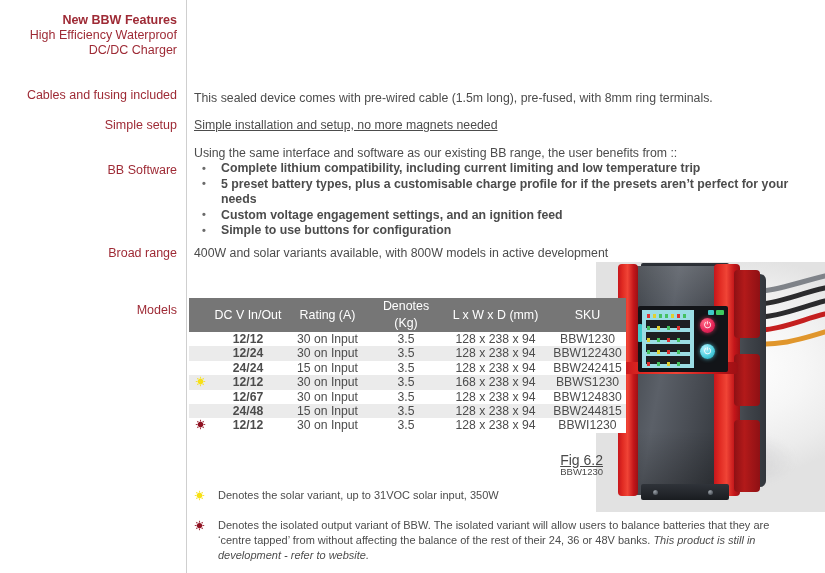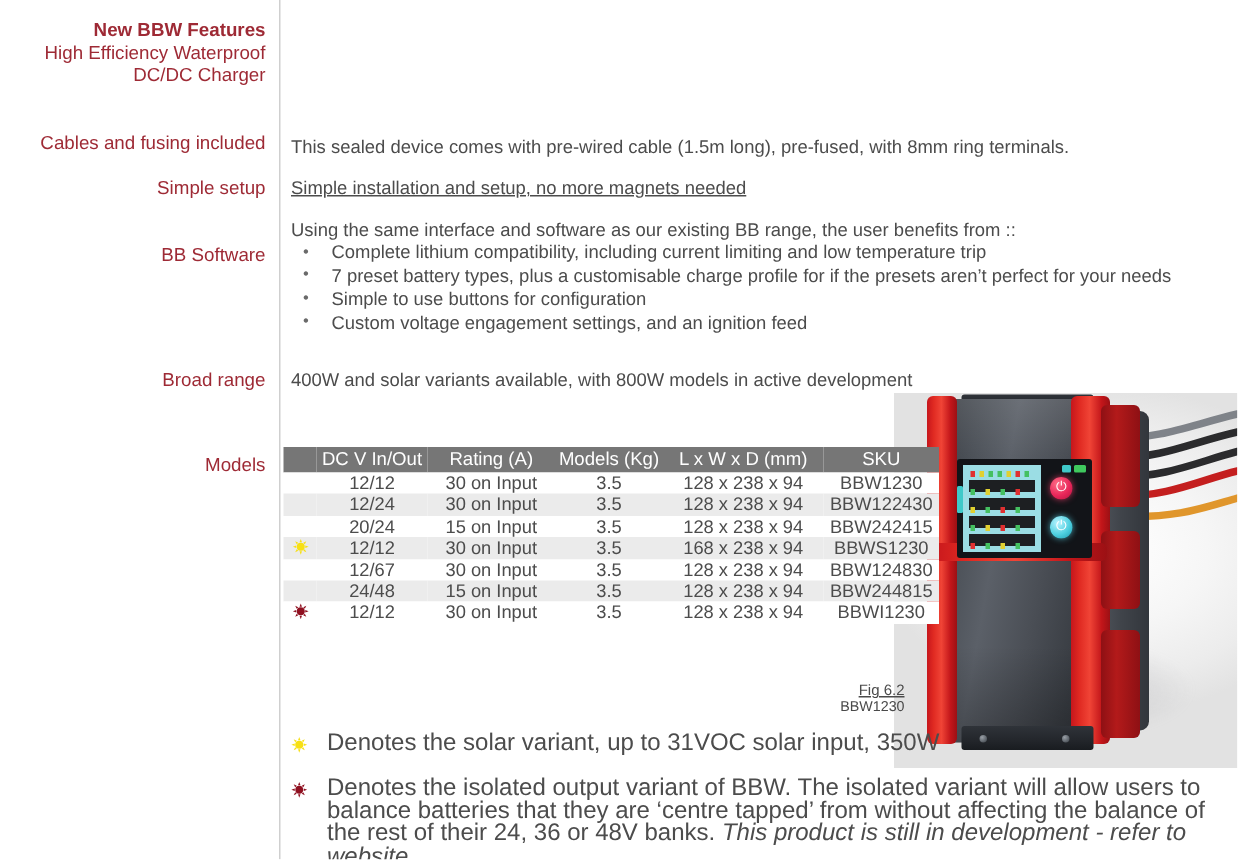--- a/index.html
+++ b/index.html
@@ -166,20 +166,21 @@
   }
   .bullets {
     margin: 0;
     padding: 0;
     list-style: none;
   }
   .bullets li {
     position: relative;
     padding-left: 27px;
     line-height: 15.4px;
+    font-weight: bold;
   }
   .bullets li::before {
     content: "\2022";
     position: absolute;
     left: 8px;
     top: -0.5px;
     font-size: 11px;
     color: #6a6a6a;
   }
 
@@ -208,42 +209,42 @@
     height: 14.4px;
     line-height: 14.4px;
     padding: 0;
     text-align: center;
     background: #ffffff;
   }
   #models-table tbody tr:nth-child(even) td {
     background: #ebebeb;
   }
   .col-mark  { width: 22px; }
-  .col-dcv   { width: 74px; }
+  .col-dcv   { width: 74px; font-weight: bold; }
   .col-rat   { width: 85px; }
   .col-wt    { width: 72px; }
   .col-dim   { width: 107px; }
   .col-sku   { width: 77px; }
 
   
   .burst {
     display: inline-block;
     width: 11px;
     height: 11px;
     vertical-align: -1px;
     position: relative;
   }
   .burst svg { display:block; }
 
   
   .footnote {
     position: absolute;
     left: 194px;
     color: #4c4c4c;
-    font-size: 16px;
+    font-size: 11px;
     line-height: 15.2px;
     font-family: "Liberation Sans", sans-serif;
   }
   .footnote .fn-mark {
     position: absolute;
     left: 0px;
     top: 1px;
   }
   .footnote .fn-body {
     display: block;
@@ -324,21 +325,21 @@
         <span class="btn-glyph" style="left:0;top:0;">⏻</span>
       </div>
       <div class="btn-cyan">
         <span class="btn-glyph" style="left:0;top:0;">⏻</span>
       </div>
     </div>
 
   </div>
 
   <div style="position:absolute; left:528px; top:455px; width:75px; text-align:right;">
-    <div style="font-size:10px; line-height:11px; color:#4a4a4a;text-decoration:underline;">Fig 6.2</div>
+    <div style="font-size:14px; line-height:11px; color:#4a4a4a;text-decoration:underline;">Fig 6.2</div>
     <div style="font-size:9.5px; line-height:11px; color:#4a4a4a;">BBW1230</div>
   </div>
 
   <div id="divider"></div>
 
   <div class="lbl bold-first" style="top:13px;">New BBW Features</div>
   <div class="lbl" style="top:28px;">High Efficiency Waterproof
 DC/DC Charger</div>
   <div class="lbl" style="top:88px;">Cables and fusing included</div>
   <div class="lbl" style="top:118px;">Simple setup</div>
@@ -346,35 +347,35 @@
   <div class="lbl" style="top:246px;">Broad range</div>
   <div class="lbl" style="top:303px;">Models</div>
 
   <div class="body-txt" style="top:91px; width:615px;">This sealed device comes with pre-wired cable (1.5m long), pre-fused, with 8mm ring terminals.</div>
   <div class="body-txt" style="top:118px; width:615px;text-decoration:underline;">Simple installation and setup, no more magnets needed</div>
 
   <div class="body-txt" style="top:146px; width:615px;">
     <div>Using the same interface and software as our existing BB range, the user benefits from ::</div>
     <ul class="bullets">
       <li>Complete lithium compatibility, including current limiting and low temperature trip</li>
-      <li>7 preset battery types, plus a customisable charge profile for if the presets aren’t perfect for your needs</li>
+      <li>5 preset battery types, plus a customisable charge profile for if the presets aren’t perfect for your needs</li>
+      <li>Custom voltage engagement settings, and an ignition feed</li>
       <li>Simple to use buttons for configuration</li>
-      <li>Custom voltage engagement settings, and an ignition feed</li>
     </ul>
   </div>
 
   <div class="body-txt" style="top:246px; width:615px;">400W and solar variants available, with 800W models in active development</div>
 
   <table id="models-table">
     <thead>
       <tr>
         <th class="col-mark"></th>
         <th class="col-dcv">DC V In/Out</th>
         <th class="col-rat">Rating (A)</th>
-        <th class="col-wt">Models (Kg)</th>
+        <th class="col-wt">Denotes (Kg)</th>
         <th class="col-dim">L x W x D (mm)</th>
         <th class="col-sku">SKU</th>
       </tr>
     </thead>
     <tbody>
         <tr>
           <td class="col-mark"></td>
           <td class="col-dcv">12/12</td>
           <td class="col-rat">30 on Input</td>
           <td class="col-wt">3.5</td>
@@ -384,21 +385,21 @@
         <tr>
           <td class="col-mark"></td>
           <td class="col-dcv">12/24</td>
           <td class="col-rat">30 on Input</td>
           <td class="col-wt">3.5</td>
           <td class="col-dim">128 x 238 x 94</td>
           <td class="col-sku">BBW122430</td>
         </tr>
         <tr>
           <td class="col-mark"></td>
-          <td class="col-dcv">20/24</td>
+          <td class="col-dcv">24/24</td>
           <td class="col-rat">15 on Input</td>
           <td class="col-wt">3.5</td>
           <td class="col-dim">128 x 238 x 94</td>
           <td class="col-sku">BBW242415</td>
         </tr>
         <tr>
           <td class="col-mark"><span class="burst"><svg viewBox="0 0 22 22" width="11" height="11">
                 <g fill="#f7e014">
                   <circle cx="11" cy="11" r="5.3"></circle>
                   <path d="M11 0.5 L12.6 5 L9.4 5 Z"></path>

